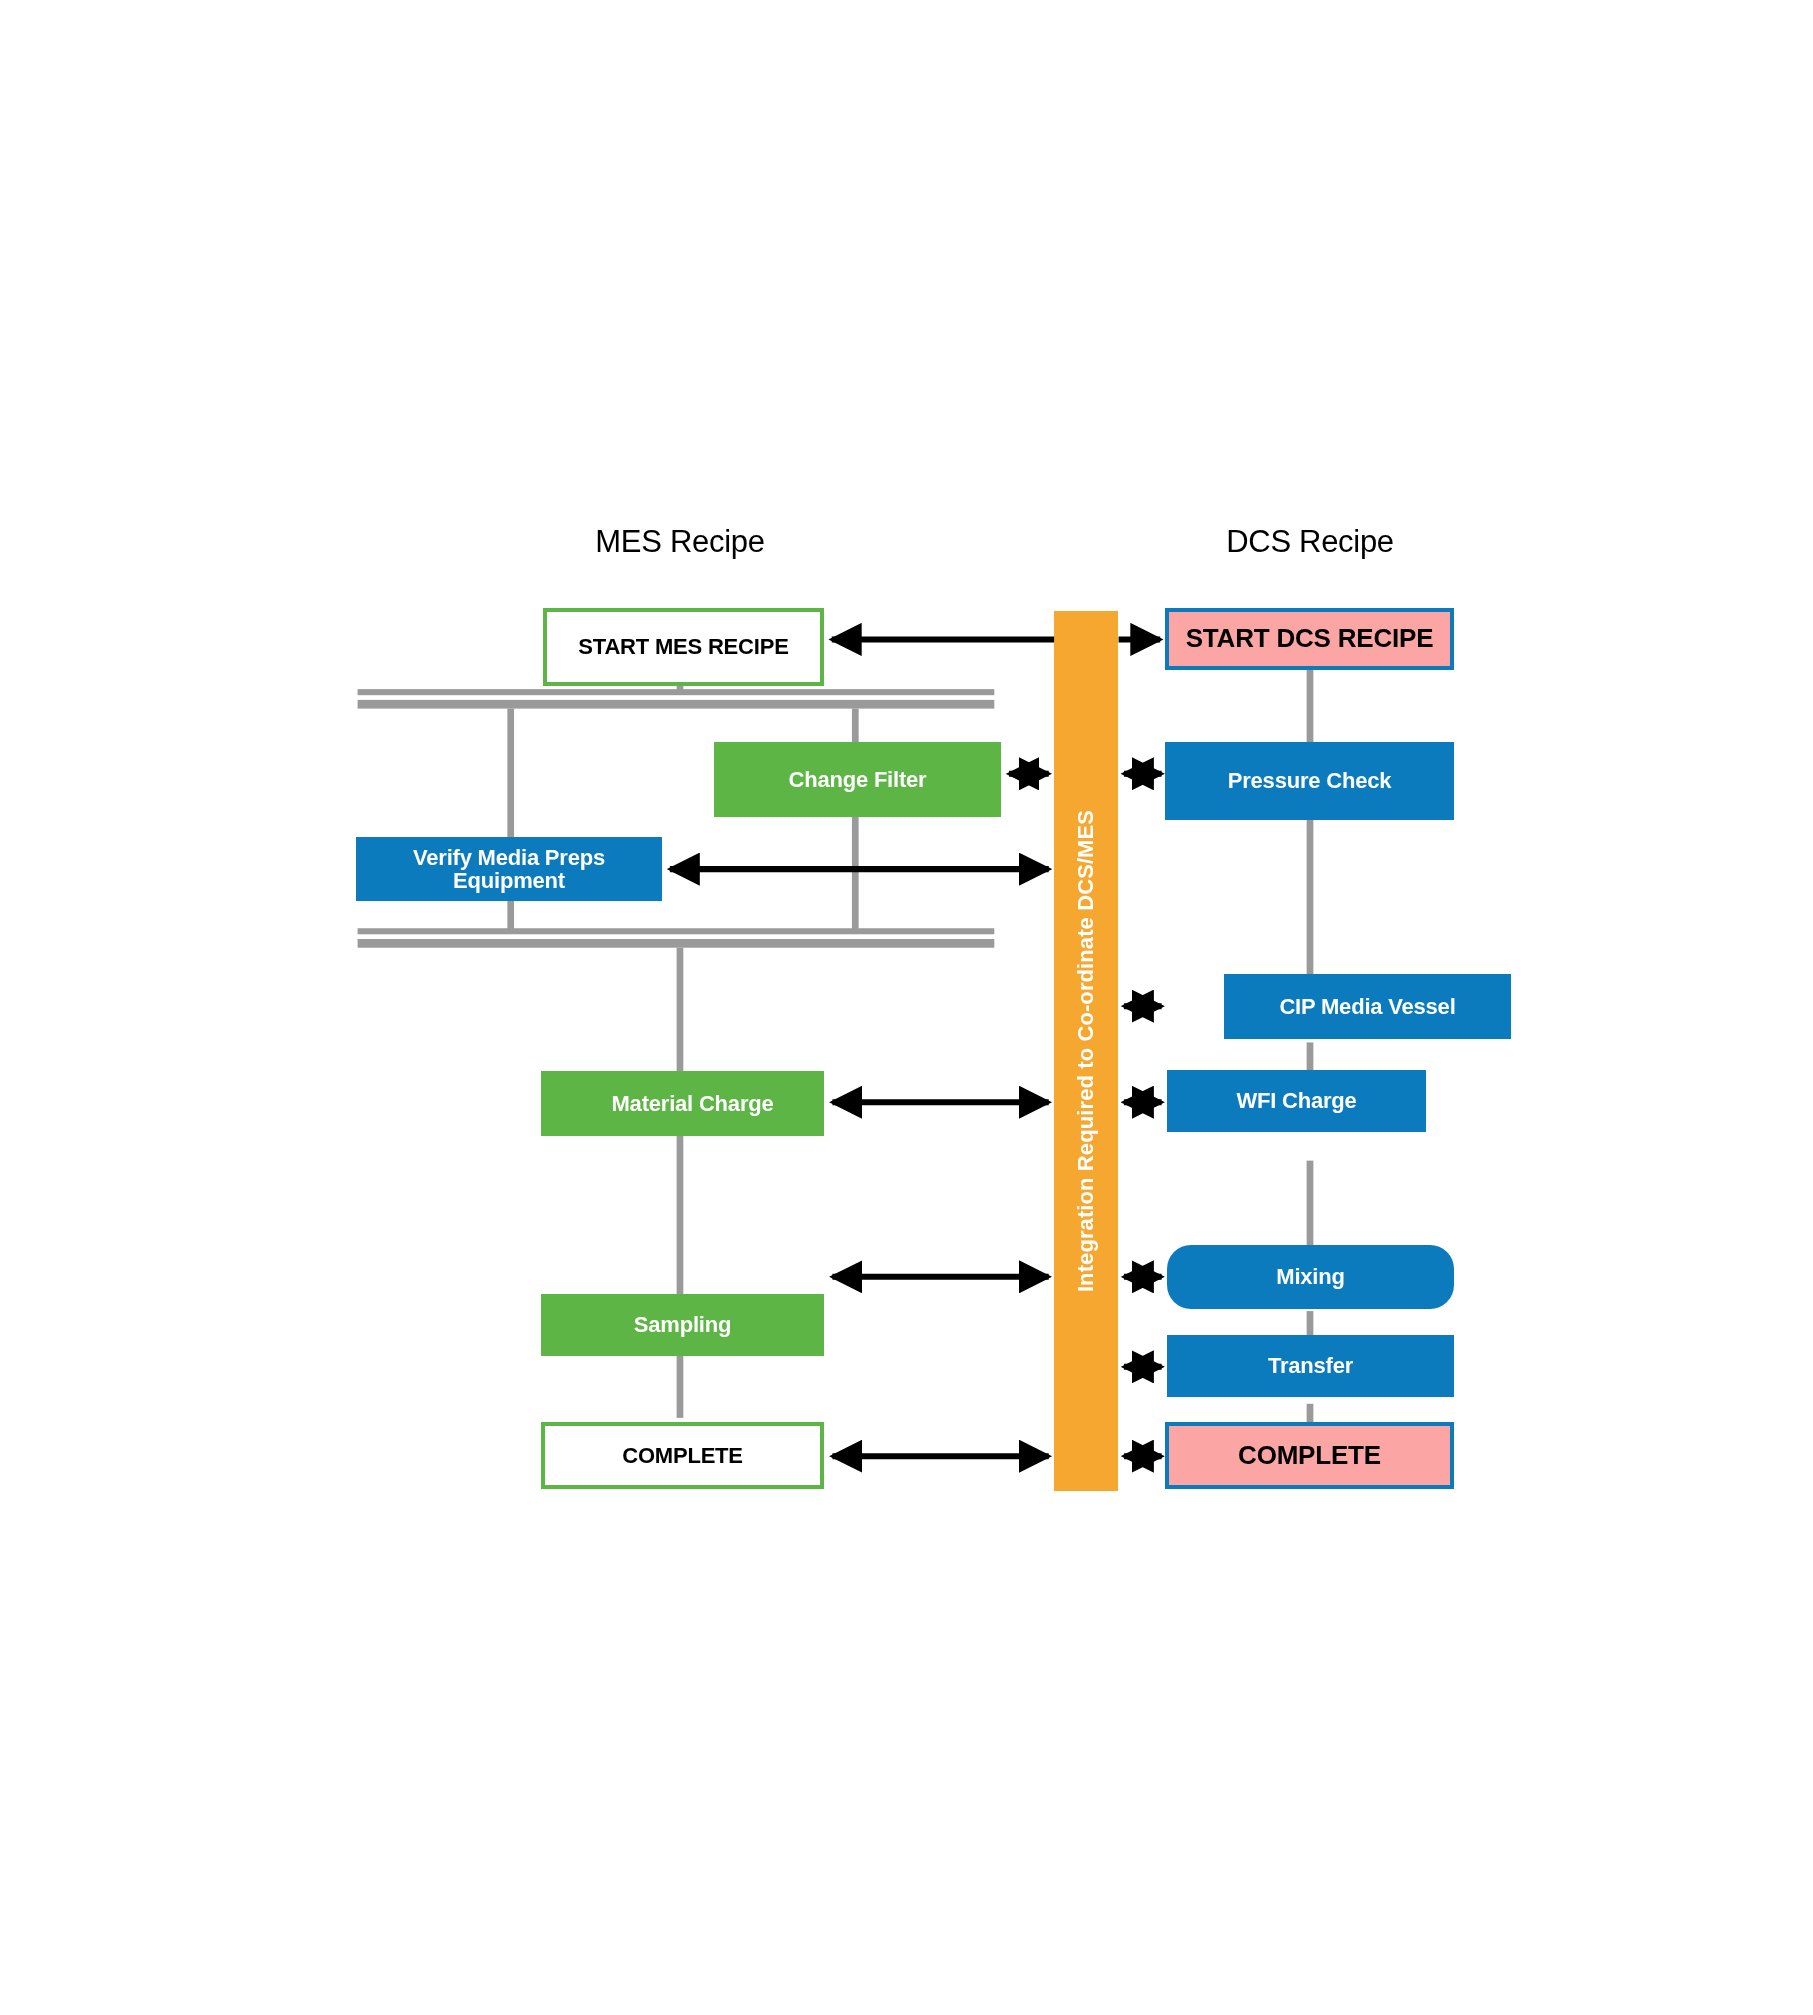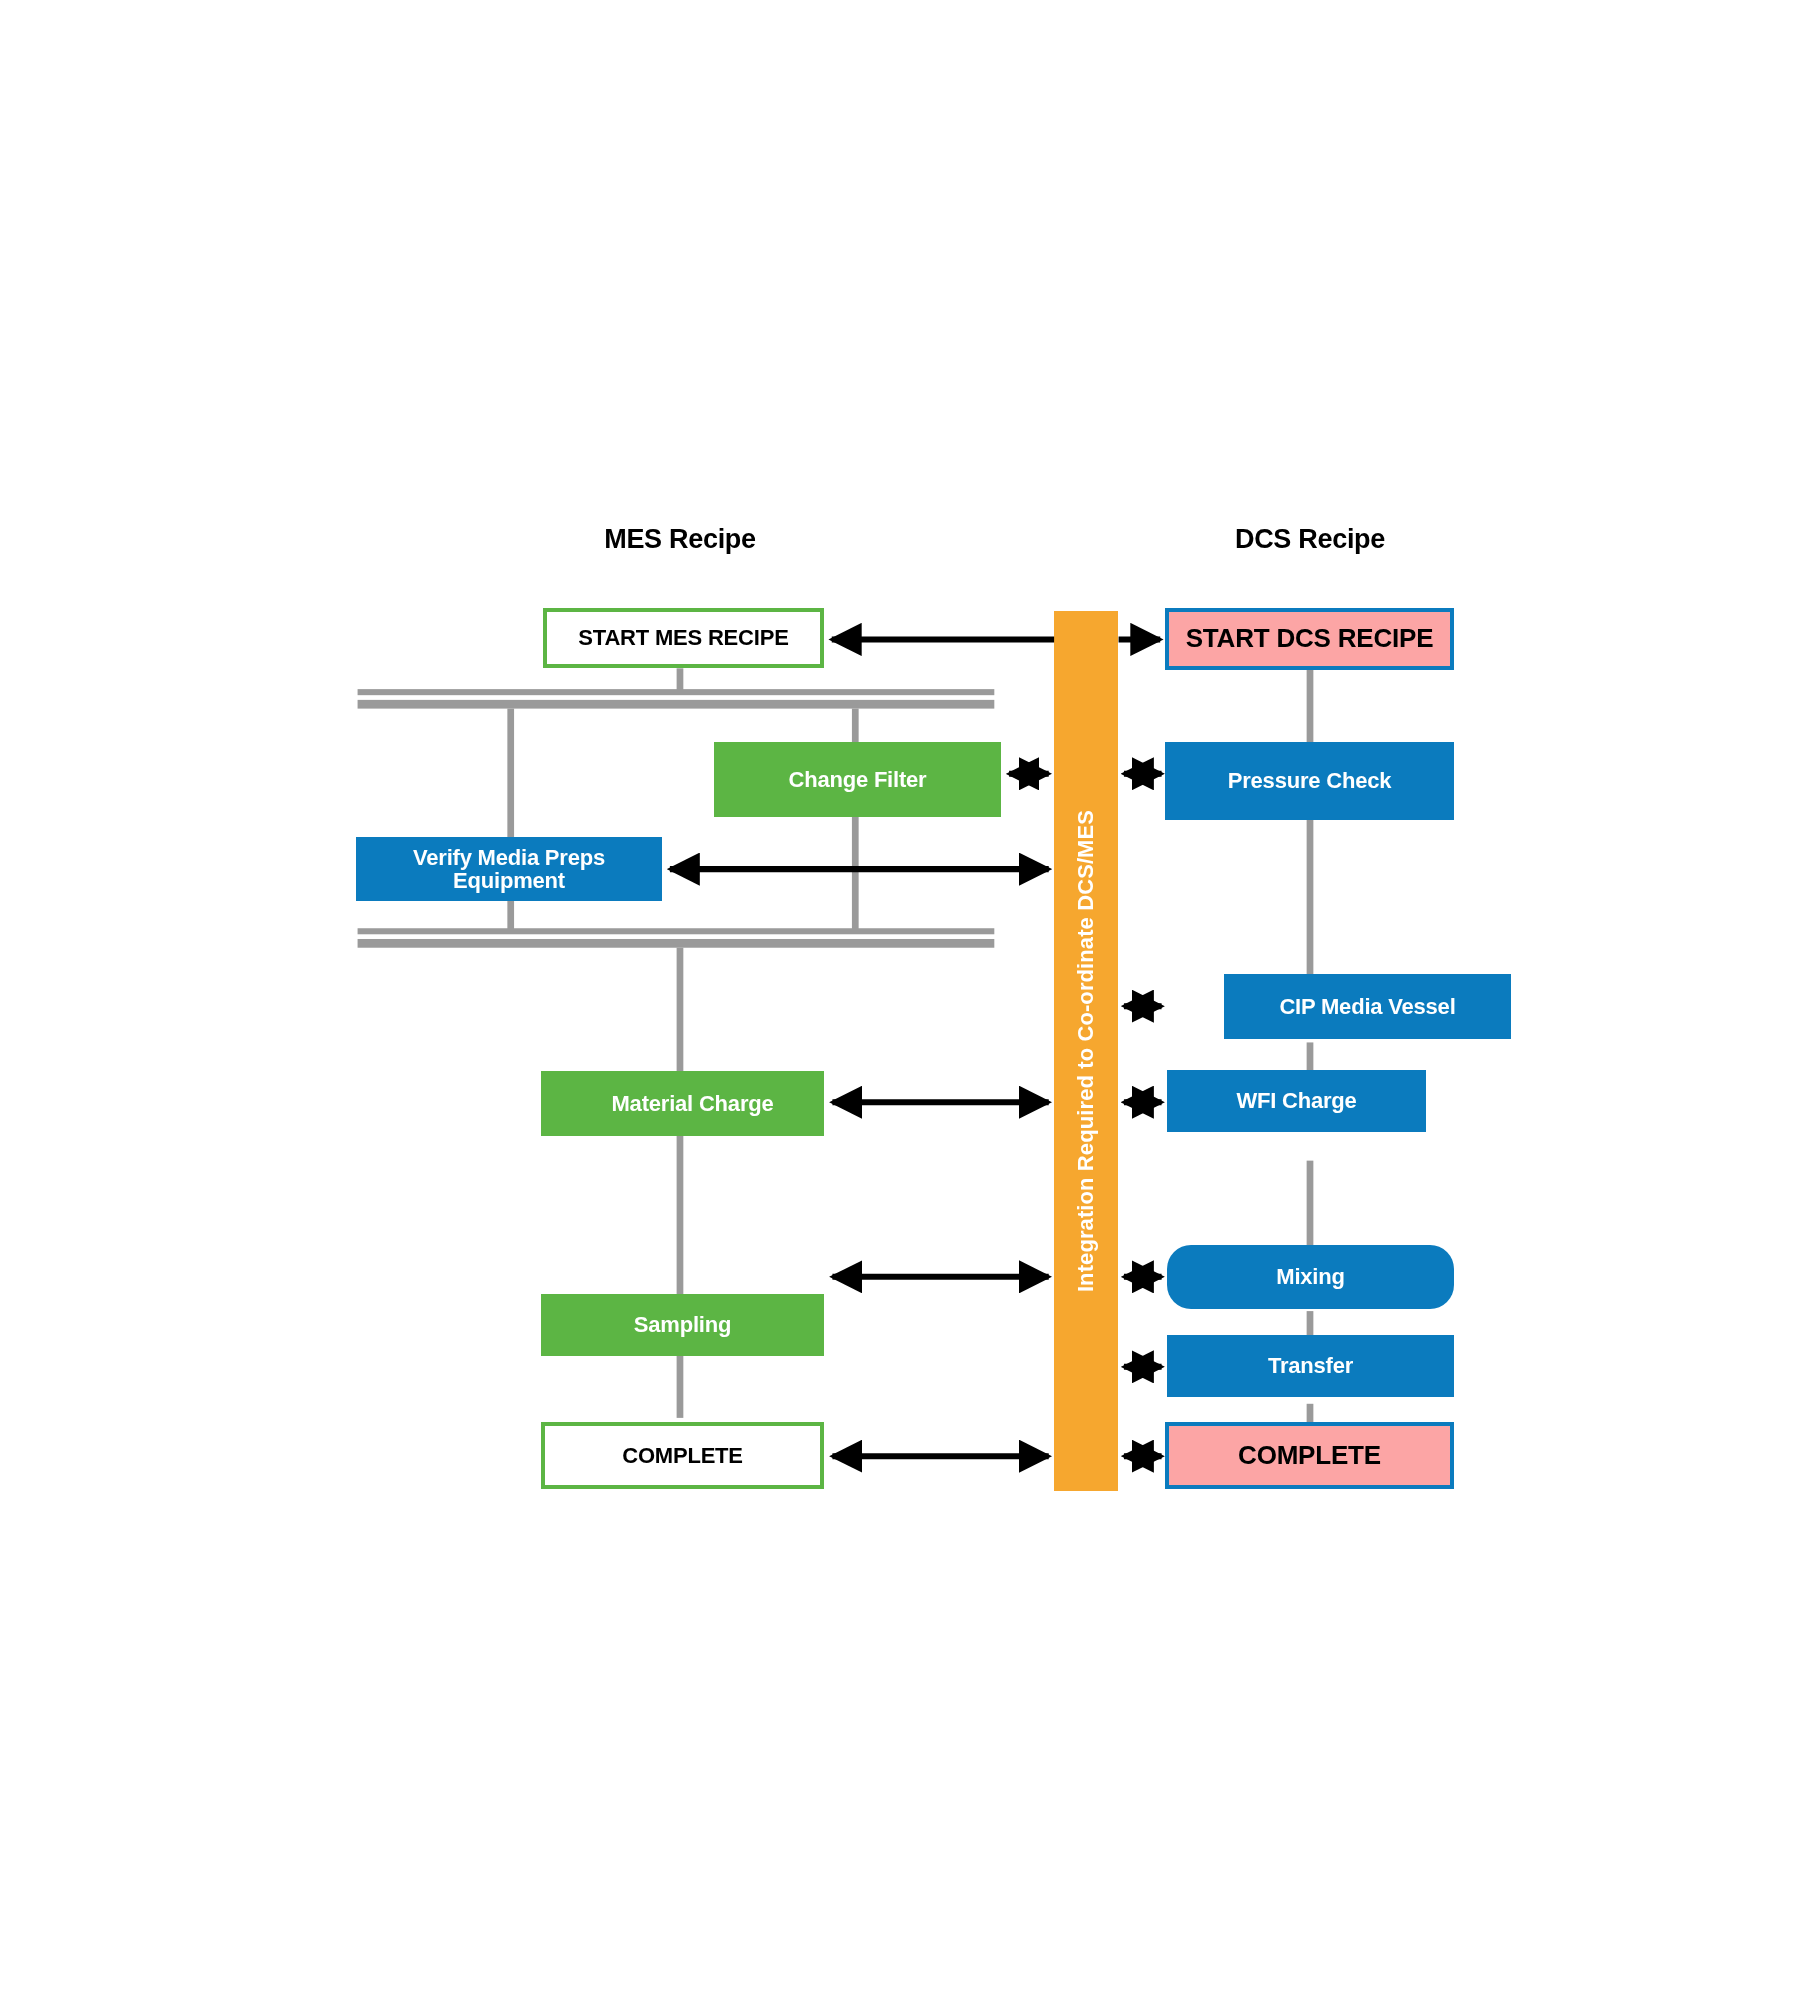--- a/index.html
+++ b/index.html
@@ -21,22 +21,22 @@
   }
   svg.layer {
     position: absolute;
     top: 0;
     left: 0;
     width: 1814px;
     height: 2015px;
   }
   .col-title {
     position: absolute;
-    font-size: 27px;
-    font-weight: 700;
+    font-size: 31px;
+    font-weight: 400;
     color: #000000;
     letter-spacing: -0.3px;
     white-space: nowrap;
     transform: translateX(-50%);
   }
   .node {
     position: absolute;
     box-sizing: border-box;
     display: flex;
     align-items: center;
@@ -112,21 +112,21 @@
     <rect x="1945" y="2090" width="10" height="35" fill="#9A9A9A"></rect>
   </svg>
 
   <div class="col-title" style="left:680px; top:524px;">MES Recipe</div>
   <div class="col-title" style="left:1310px; top:524px;">DCS Recipe</div>
 
   <div class="integration-bar" style="left:1054px; top:611px; width:64px; height:880px;">
     <span class="bar-label">Integration Required to Co-ordinate DCS/MES</span>
   </div>
 
-  <div class="node node-outline-green" style="left:543px; top:608px; width:281px; height:60px;">
+  <div class="node node-outline-green" style="left:543px; top:608px; width:281px; height:78px;">
     <span>START MES RECIPE</span>
   </div>
 
   <div class="node node-filled-green" style="left:714px; top:742px; width:287px; height:75px;">
     <span>Change Filter</span>
   </div>
 
   <div class="node node-filled-blue" style="left:356px; top:837px; width:306px; height:64px;">
     <span>Verify Media Preps Equipment</span>
   </div>

